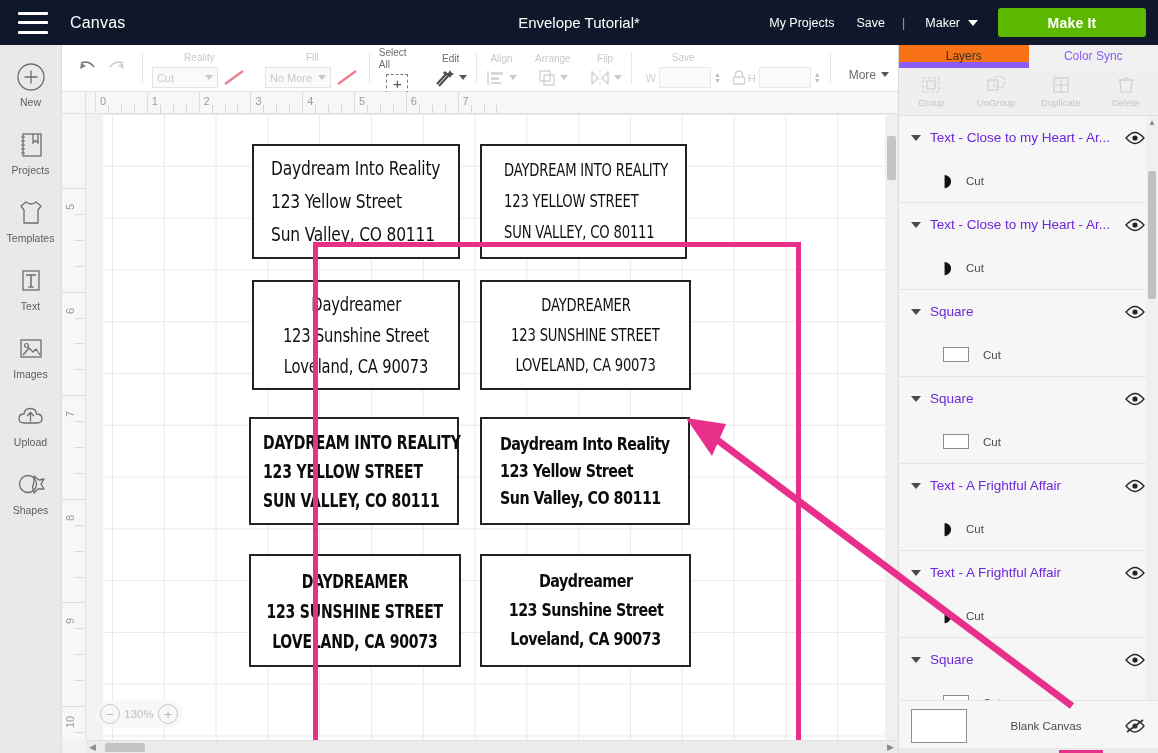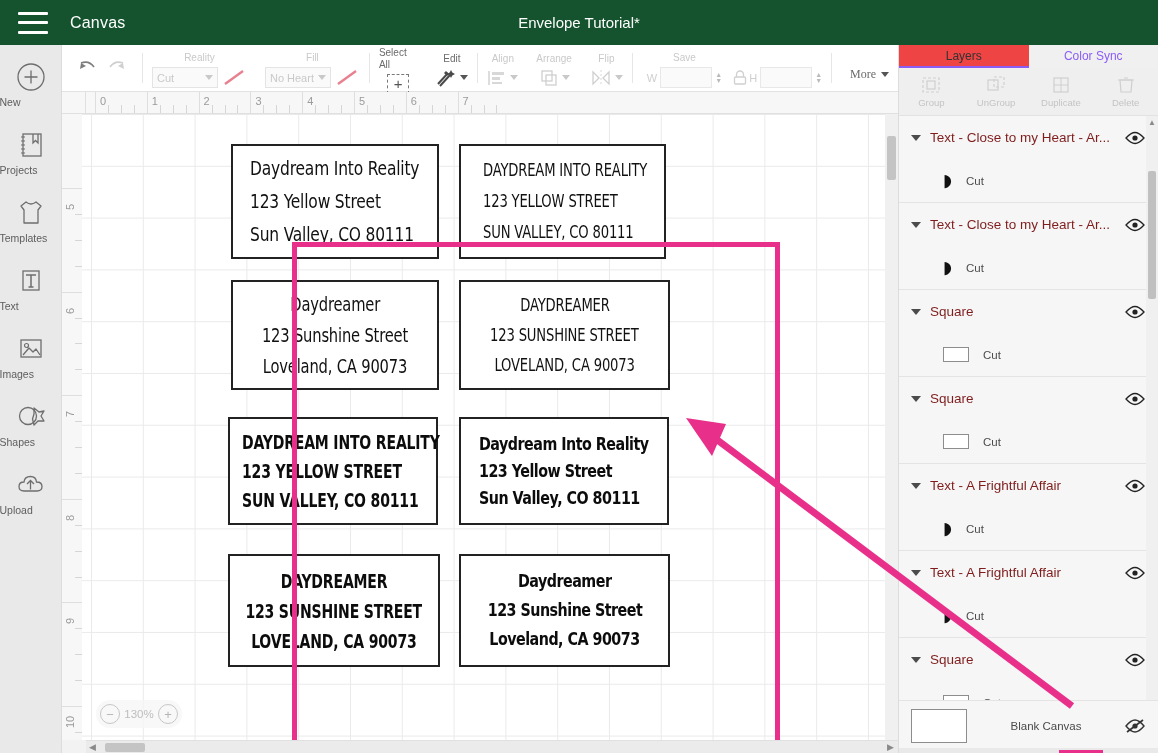--- a/index.html
+++ b/index.html
@@ -7,21 +7,21 @@
   body {
     font-family: "Liberation Sans", sans-serif;
     background:#f2f2f2;
     -webkit-font-smoothing: antialiased;
   }
   .app { position:relative; width:1158px; height:753px; }
 
   
   .topbar {
     position:absolute; left:0; top:0; width:1158px; height:45px;
-    background:#14532d; display:flex; align-items:center;
+    background:#0f172a; display:flex; align-items:center;
   }
   .hamburger { width:30px; height:22px; margin-left:18px; display:flex; flex-direction:column; justify-content:space-between; cursor:pointer; }
   .hamburger span { display:block; height:3px; background:#fff; border-radius:1px; }
   .tb-canvas { color:#fff; font-size:16px; margin-left:22px; letter-spacing:.2px; }
   .tb-title { position:absolute; left:0; right:0; text-align:center; color:#fff; font-size:15px; pointer-events:none;}
   .tb-right { position:absolute; right:12px; top:0; height:45px; display:flex; align-items:center; gap:0px; }
   .tb-right .lnk { color:#fff; font-size:12.5px; padding:0 11px; cursor:pointer; }
   .tb-sep { color:#9aa3a8; font-size:12.5px; padding:0 6px; }
   .tb-maker { color:#fff; font-size:12.5px; padding:0 4px 0 14px; cursor:pointer; display:flex; align-items:center; gap:8px;}
   .chev { width:0;height:0;border-left:5px solid transparent;border-right:5px solid transparent;border-top:6px solid #fff; }
@@ -56,21 +56,21 @@
   .sizewrap { display:flex; align-items:center; gap:3px; font-size:11px; color:#cfcfcf; }
   .spin { display:flex; flex-direction:column; font-size:7px; color:#bbb; line-height:6px; }
   .more { font-size:12px; color:#6b6b6b; display:flex; align-items:center; gap:5px; cursor:pointer; }
 
   
   .sidebar {
     position:absolute; left:0; top:45px; width:62px; height:708px;
     background:#e9e9e9; border-right:1px solid #dcdcdc;
     display:flex; flex-direction:column; align-items:center; padding-top:14px;
   }
-  .sb-item { width:62px; height:68px; display:flex; flex-direction:column; justify-content:flex-start; cursor:pointer; }
+  .sb-item { width:62px; height:68px; display:flex; flex-direction:column; align-items:center; justify-content:flex-start; cursor:pointer; }
   .sb-item .ic { height:36px; display:flex; align-items:center; justify-content:center; }
   .sb-item .tx { font-size:10.5px; color:#5d5d5d; margin-top:1px; }
 
   
   .ruler-corner { position:absolute; left:62px; top:92px; width:24px; height:22px; background:#f7f7f7; border-right:1px solid #e0e0e0; border-bottom:1px solid #e0e0e0;}
   .hruler {
     position:absolute; left:86px; top:92px; width:812px; height:22px;
     background:#f7f7f7; border-bottom:1px solid #e0e0e0; overflow:hidden;
   }
   .hruler .tick { position:absolute; top:13px; width:1px; height:8px; background:#d6d6d6; }
@@ -78,21 +78,21 @@
   .hruler .lab { position:absolute; top:3px; font-size:11px; color:#9b9b9b; }
   .vruler {
     position:absolute; left:62px; top:114px; width:24px; height:626px;
     background:#f7f7f7; border-right:1px solid #e0e0e0; overflow:hidden;
   }
   .vruler .tick { position:absolute; left:13px; width:8px; height:1px; background:#d6d6d6; }
   .vruler .tickmaj { position:absolute; left:0px; width:24px; height:1px; background:#dedede; }
   .vruler .lab { position:absolute; left:2px; font-size:11px; color:#9b9b9b; transform:rotate(-90deg); transform-origin:left top; white-space:nowrap; }
 
   .canvas {
-    position:absolute; left:82px; top:114px; width:812px; height:626px;
+    position:absolute; left:103px; top:114px; width:812px; height:626px;
     background:#ffffff; overflow:hidden;
     background-image:
       linear-gradient(to right, #eaeaea 1px, transparent 1px),
       linear-gradient(to bottom, #eaeaea 1px, transparent 1px);
     background-size:51.8px 51.8px;
     background-position:9px 0px;
   }
 
   
   .selframe {
@@ -132,29 +132,29 @@
   .hscroll .thumb { position:absolute; left:19px; top:2px; width:40px; height:9px; background:#c4c4c4; border-radius:2px; }
   .hscroll .leftarr { position:absolute; left:3px; top:1px; font-size:9px; color:#8a8a8a; }
   .hscroll .rightarr { position:absolute; right:4px; top:1px; font-size:9px; color:#8a8a8a; }
   .vscroll-canvas { position:absolute; left:885px; top:114px; width:13px; height:626px; background:#f0f0f0;}
   .vscroll-canvas .thumb { position:absolute; left:2px; top:22px; width:9px; height:44px; background:#c4c4c4; border-radius:2px;}
 
   
   .rpanel { position:absolute; left:898px; top:45px; width:260px; height:708px; background:#f6f6f6; border-left:1px solid #dcdcdc; }
   .rtabs { display:flex; height:23px; background:#f0f0f0; }
   .rtab { flex:1; text-align:center; font-size:12px; color:#8b5cf6; line-height:23px; cursor:pointer; }
-  .rtab.active { background:#ef4444; border-bottom:2px solid #8b5cf6; color:#333; }
+  .rtab.active { background:#f97316; border-bottom:6px solid #8b5cf6; color:#333; }
   .rtools { height:48px; display:flex; background:#efefef; border-bottom:1px solid #e2e2e2; }
   .rtool { flex:1; display:flex; flex-direction:column; align-items:center; justify-content:center; gap:2px; }
   .rtool .tx { font-size:9.5px; color:#c4c4c4; }
   .layers { position:absolute; left:0; top:71px; width:260px; height:595px; overflow:hidden; }
   .lgroup { border-bottom:1px solid #e4e4e4; }
   .lrow { height:43px; display:flex; align-items:center; padding:0 14px 0 12px; }
   .ltri { width:0;height:0;border-left:5px solid transparent;border-right:5px solid transparent;border-top:6px solid #4b4b4b; margin-right:9px; cursor:pointer;}
-  .lname { font-size:13.5px; color:#7f1d1d; flex:1; white-space:nowrap; overflow:hidden; text-overflow:ellipsis; }
+  .lname { font-size:13.5px; color:#6d28d9; flex:1; white-space:nowrap; overflow:hidden; text-overflow:ellipsis; }
   .lsub { height:43px; display:flex; align-items:center; padding-left:44px; }
   .lsub .tx { font-size:11.5px; color:#4c4c4c; margin-left:14px; }
   .chip-sq { width:26px; height:15px; border:1px solid #8d8d8d; background:#fff; }
   .chip-t { font-size:17px; color:#111; font-weight:bold; font-family:"DejaVu Sans", sans-serif; line-height:1;}
   .blankrow { position:absolute; left:0; top:655px; width:260px; height:50px; display:flex; align-items:center; padding:0 14px 0 12px; border-top:1px solid #e4e4e4; background:#f6f6f6;}
   .blankrow .sw { width:56px;height:34px;border:1px solid #8d8d8d;background:#fff;}
   .blankrow .tx { flex:1; text-align:center; font-size:11.5px; color:#4a4a4a; }
   .rbottom { position:absolute; left:0; top:703px; width:260px; height:50px; background:#e9e9e9; display:flex; }
   .rbtn { flex:1; display:flex; flex-direction:column; align-items:center; justify-content:center; gap:3px; position:relative; cursor:pointer;}
   .rbtn.hl::after { content:""; position:absolute; left:4px; top:2px; right:4px; bottom:2px; border:4px solid #e8308a; pointer-events:none; }
@@ -172,20 +172,30 @@
 <div class="app">
 
   <div class="topbar">
     <div class="hamburger">
       <span></span>
         <span></span>
         <span></span>
     </div>
     <div class="tb-canvas">Canvas</div>
     <div class="tb-title">Envelope Tutorial*</div>
+    <div class="tb-right">
+      <div class="lnk">My Projects</div>
+      <div class="lnk">Save</div>
+      <div class="tb-sep">|</div>
+      <div class="tb-maker">
+        <span>Maker</span>
+        <span class="chev"></span>
+      </div>
+      <button class="makeit">Make It</button>
+    </div>
   </div>
 
   <div class="sidebar">
 
     <div class="sb-item">
       <div class="ic">
         <svg width="30" height="30" viewBox="0 0 30 30">
             <circle cx="15" cy="15" r="13" fill="none" stroke="#6e6e6e" stroke-width="1.3"></circle>
             <path d="M15 8.5v13M8.5 15h13" stroke="#6e6e6e" stroke-width="1.3"></path>
           </svg>
@@ -229,36 +239,36 @@
             <rect x="5" y="4" width="20" height="17" fill="none" stroke="#6e6e6e" stroke-width="1.3"></rect>
             <circle cx="10.5" cy="9.5" r="2" fill="none" stroke="#6e6e6e" stroke-width="1.2"></circle>
             <path d="M7 19 L13 12 L17 16 L20 13 L24 19" fill="none" stroke="#6e6e6e" stroke-width="1.3" stroke-linejoin="round"></path>
           </svg>
       </div>
       <div class="tx">Images</div>
     </div>
 
     <div class="sb-item">
       <div class="ic">
+        <svg width="32" height="26" viewBox="0 0 32 26">
+            <path d="M9 19 Q4 19 4 14.5 Q4 10 9 10 Q9.5 4.5 15.5 4.5 Q21 4.5 21.5 10 Q27 10 27 14.5 Q27 19 22 19 Z" fill="none" stroke="#6e6e6e" stroke-width="1.3"></path>
+            <path d="M15.5 17.5V9M12 12l3.5-3.5L19 12" fill="none" stroke="#6e6e6e" stroke-width="1.3"></path>
+          </svg>
+      </div>
+      <div class="tx">Upload</div>
+    </div>
+
+    <div class="sb-item">
+      <div class="ic">
         <svg width="32" height="28" viewBox="0 0 32 28">
             <circle cx="13" cy="13" r="8.5" fill="none" stroke="#6e6e6e" stroke-width="1.3"></circle>
             <path d="M19 5 L24 9 L29 8 L26 13 L29 18 L23 18 L19 22 L17.5 16 L19 11 Z" fill="none" stroke="#6e6e6e" stroke-width="1.3" stroke-linejoin="round"></path>
           </svg>
       </div>
       <div class="tx">Shapes</div>
-    </div>
-
-    <div class="sb-item">
-      <div class="ic">
-        <svg width="32" height="26" viewBox="0 0 32 26">
-            <path d="M9 19 Q4 19 4 14.5 Q4 10 9 10 Q9.5 4.5 15.5 4.5 Q21 4.5 21.5 10 Q27 10 27 14.5 Q27 19 22 19 Z" fill="none" stroke="#6e6e6e" stroke-width="1.3"></path>
-            <path d="M15.5 17.5V9M12 12l3.5-3.5L19 12" fill="none" stroke="#6e6e6e" stroke-width="1.3"></path>
-          </svg>
-      </div>
-      <div class="tx">Upload</div>
     </div>
   </div>
 
   <div class="edittoolbar">
 
     <div class="tool-grp" style="align-items:center;">
       <div class="arrow-btn">
         <svg width="24" height="20" viewBox="0 0 24 20">
             <path d="M6 5 Q14 2 19 9" fill="none" stroke="#7d7d7d" stroke-width="1.6"></path>
             <path d="M6 5 L5 11 L11 8 Z" fill="#7d7d7d"></path>
@@ -283,21 +293,21 @@
         <svg class="swatch-line" viewBox="0 0 26 21">
             <path d="M4 17 L22 4" stroke="#e8808f" stroke-width="2.4"></path>
           </svg>
       </div>
     </div>
 
     <div class="tool">
       <div class="lbl">Fill</div>
       <div class="dd">
         <div class="selbx">
-          <span>No Heart</span>
+          <span>No More</span>
           <span class="caret"></span>
         </div>
         <svg class="swatch-line" viewBox="0 0 26 21">
             <path d="M4 17 L22 4" stroke="#e8808f" stroke-width="2.4"></path>
           </svg>
       </div>
     </div>
     <div class="tool-div"></div>
 
     <div class="tool">
@@ -381,21 +391,21 @@
         <span>H</span>
         <span class="numbox"></span>
         <span class="spin">
             <span>▲</span>
             <span>▼</span>
           </span>
       </div>
     </div>
     <div class="tool-div"></div>
 
-    <div class="tool" style="justify-content:flex-end;padding-top:13px;padding-left:18px;font-family:Liberation Serif, serif;">
+    <div class="tool" style="justify-content:flex-end;padding-top:13px;padding-left:18px;">
       <div class="more">
         <span>More</span>
         <span class="caret dark"></span>
       </div>
     </div>
   </div>
 
   <div class="ruler-corner"></div>
   <div class="hruler" id="hruler">
       <div class="tickmaj" style="left: 9px;"></div>

